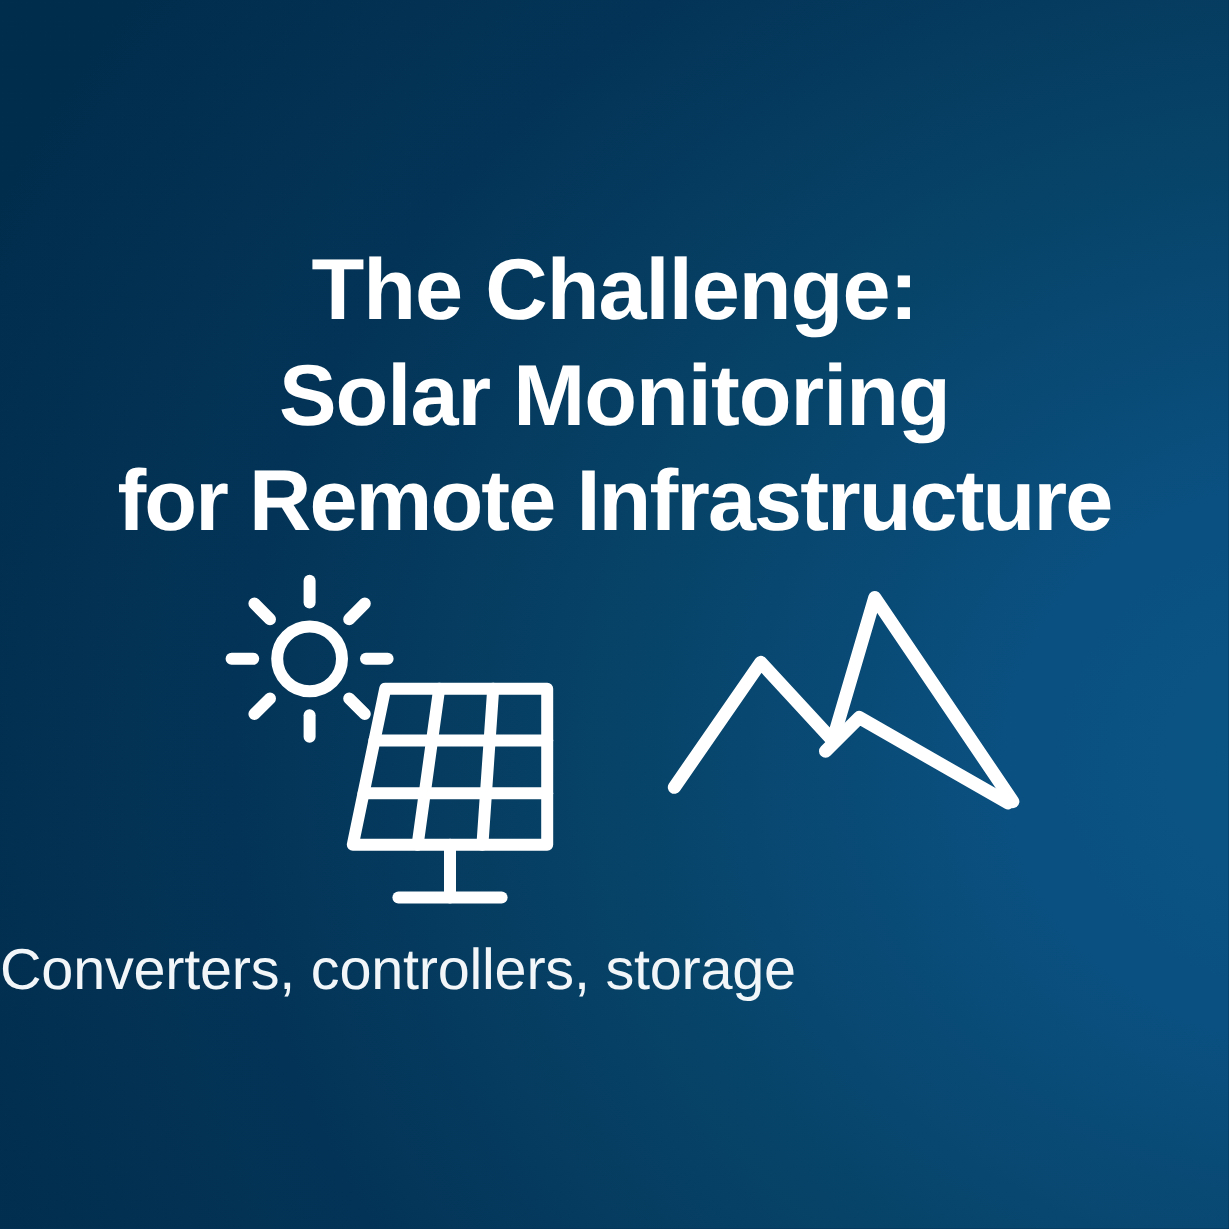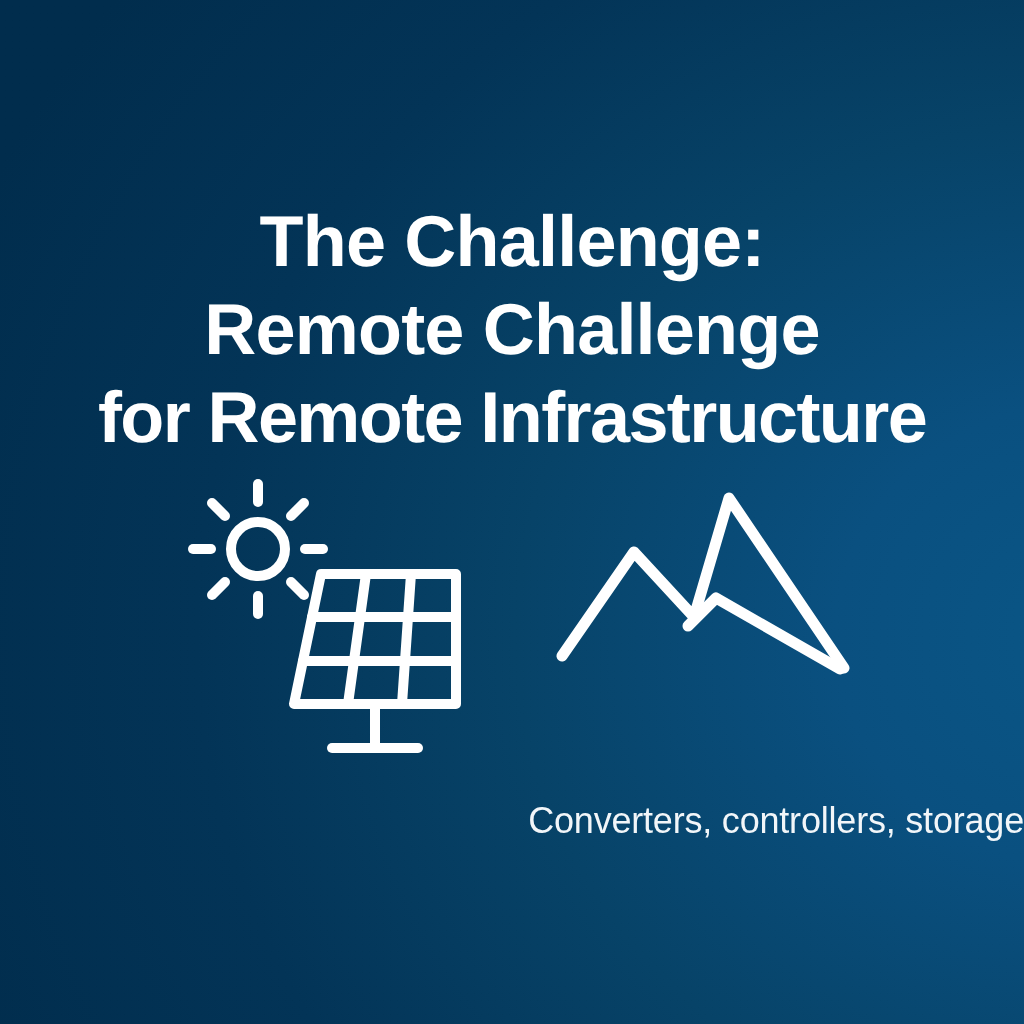--- a/index.html
+++ b/index.html
@@ -84,45 +84,44 @@
     left: 548px;
     top: 22px;
   }
 
   
   .subtitle {
     position: absolute;
     left: 0;
     right: 0;
     top: 780px;
-    text-align: right;
+    text-align: left;
     color: #f2f6f9;
     font-weight: 400;
-    font-size: 36px;
+    font-size: 48px;
     line-height: 58px;
     letter-spacing: -0.2px;
-    margin-top: 12px;
   }
   .subtitle .sl {
     display: block;
     white-space: nowrap;
   }
 </style>
 </head>
 <body>
 
 <div id="slide">
 
   <div id="grain"></div>
 
   <div id="content">
 
     <div class="headline">
       <span class="ln ln1">The Challenge:</span>
-      <span class="ln ln2">Remote Challenge</span>
+      <span class="ln ln2">Solar Monitoring</span>
       <span class="ln ln3">for Remote Infrastructure</span>
     </div>
 
     <div id="icon-row">
 
       <div id="solar-icon">
         <svg width="300" height="290" viewBox="0 0 300 290" fill="none" xmlns="http://www.w3.org/2000/svg">
           <g stroke="#ffffff" stroke-width="10" stroke-linecap="round" stroke-linejoin="round" fill="none">
             <circle cx="76" cy="79" r="27"></circle>
             <line x1="76" y1="14" x2="76" y2="32"></line>

